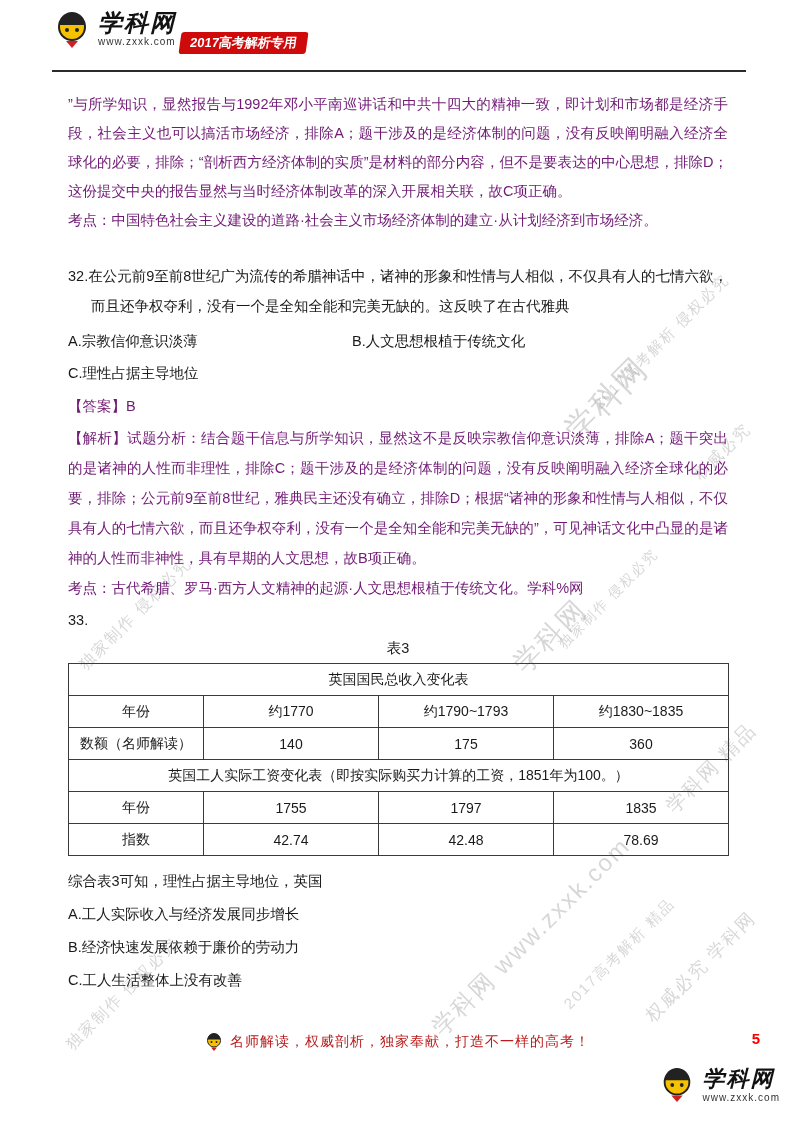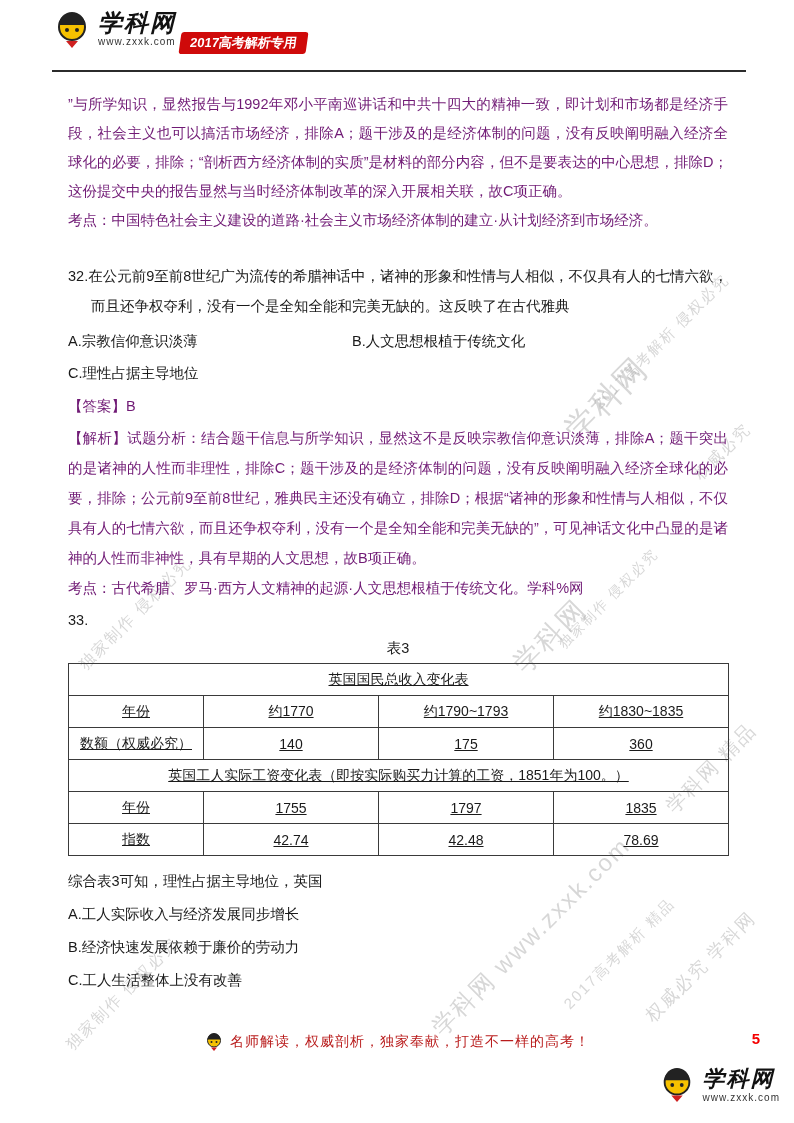--- a/index.html
+++ b/index.html
@@ -32,21 +32,21 @@
   .red  { color:#701a75; }
   .para { line-height:29px; text-align:justify; }
   .kaodian31 { margin-bottom:26px; }
   .stem { line-height:30px; text-align:justify; }
   .hang { padding-left:23px; text-indent:-23px; }
   .opt-grid { display:grid; grid-template-columns:284px 1fr; line-height:32px; margin-top:4px; margin-bottom:2px; }
   .answer-line { line-height:30px; margin-bottom:2px; }
   .analysis { line-height:30px; }
   .q33num { line-height:30px; margin-top:2px; }
   .table-caption { text-align:center; line-height:26px; margin-bottom:2px; }
-  table.data-table { width:660px; border-collapse:collapse; table-layout:fixed; margin-bottom:10px;text-decoration:underline; }
+  table.data-table { width:660px; border-collapse:collapse; table-layout:fixed; margin-bottom:10px; }
   table.data-table td { border:1px solid #3a3a3a; text-align:center; height:32px; font-size:14px; padding:2px 4px; }
   td.section-title { font-size:14.5px; }
   .stem33 { line-height:30px; margin-bottom:2px; }
   .opt-line { line-height:33px; }
 
   
   .footer { position:absolute; left:0; right:0; top:1032px; text-align:center; font-size:14px; color:#b91c1c; }
   .footer .slog { vertical-align:middle; letter-spacing:1px; }
   .footer svg { vertical-align:middle; margin-right:6px; }
   .page-num { position:absolute; right:34px; top:1030px; color:#f40000; font-size:15px; font-weight:bold; }
@@ -121,21 +121,21 @@
         <tr>
           <td colspan="4" class="section-title">英国国民总收入变化表</td>
         </tr>
         <tr>
           <td>年份</td>
           <td>约1770</td>
           <td>约1790~1793</td>
           <td>约1830~1835</td>
         </tr>
         <tr>
-          <td>数额（权威必究）</td>
+          <td>数额（名师解读）</td>
           <td>140</td>
           <td>175</td>
           <td>360</td>
         </tr>
         <tr>
           <td colspan="4" class="section-title">英国工人实际工资变化表（即按实际购买力计算的工资，1851年为100。）</td>
         </tr>
         <tr>
           <td>年份</td>
           <td>1755</td>

